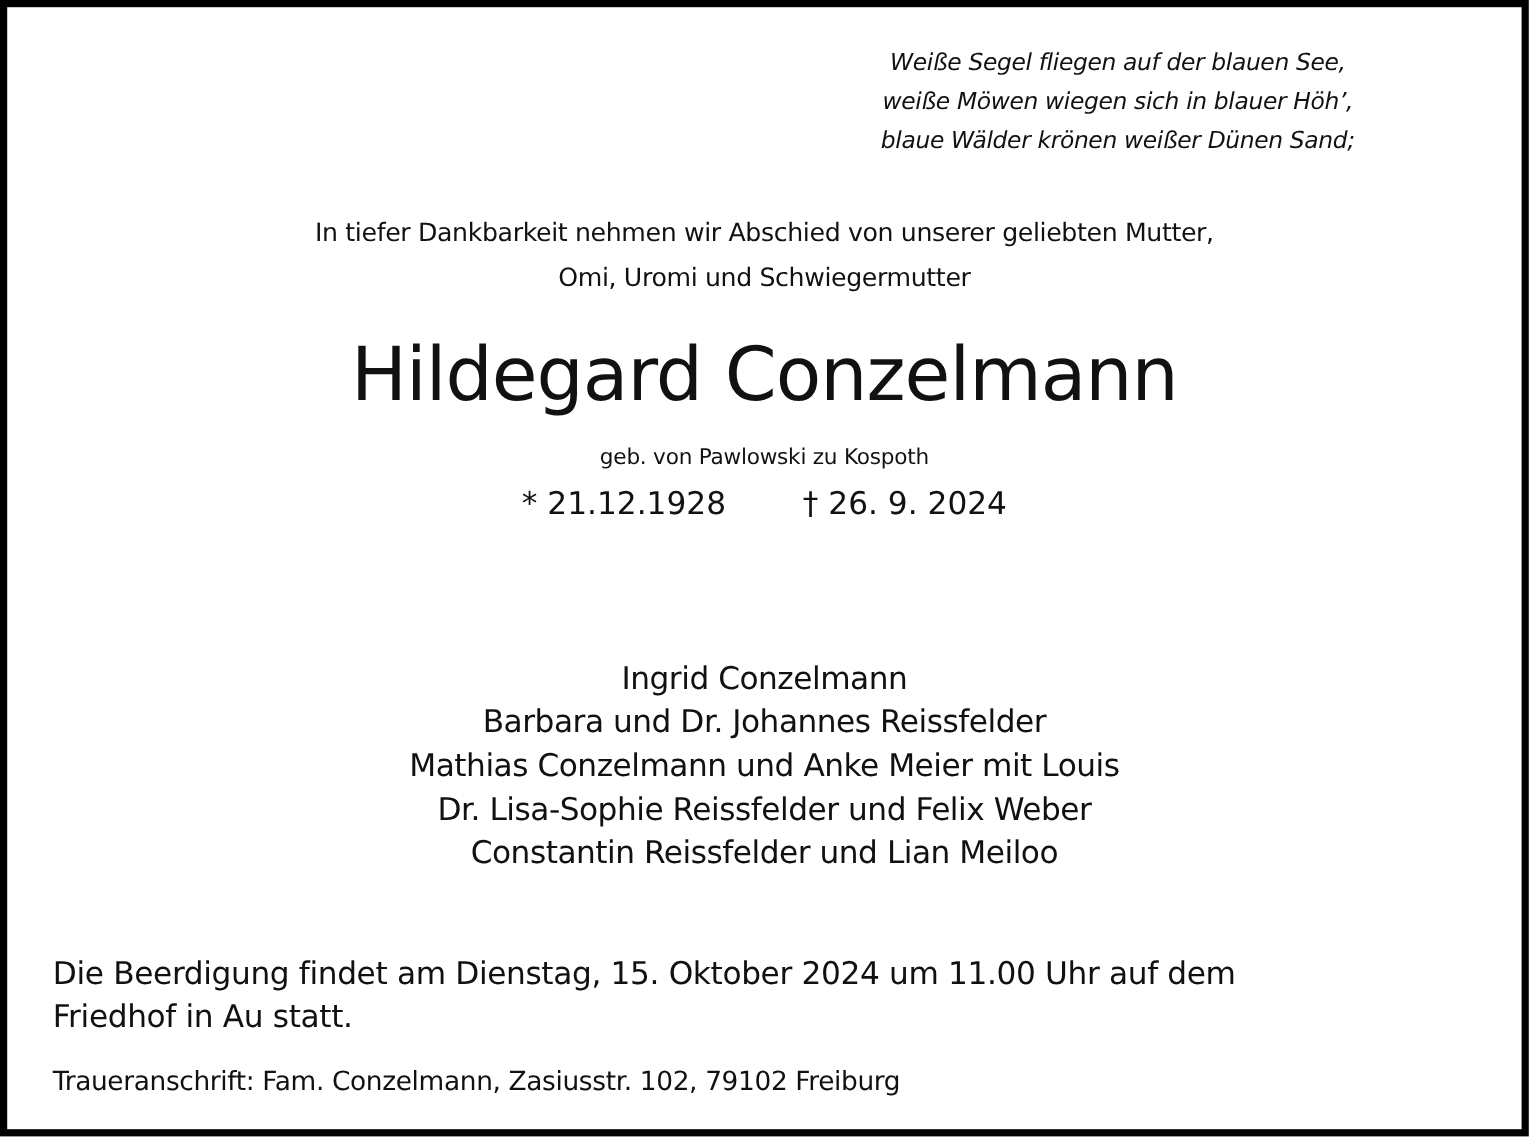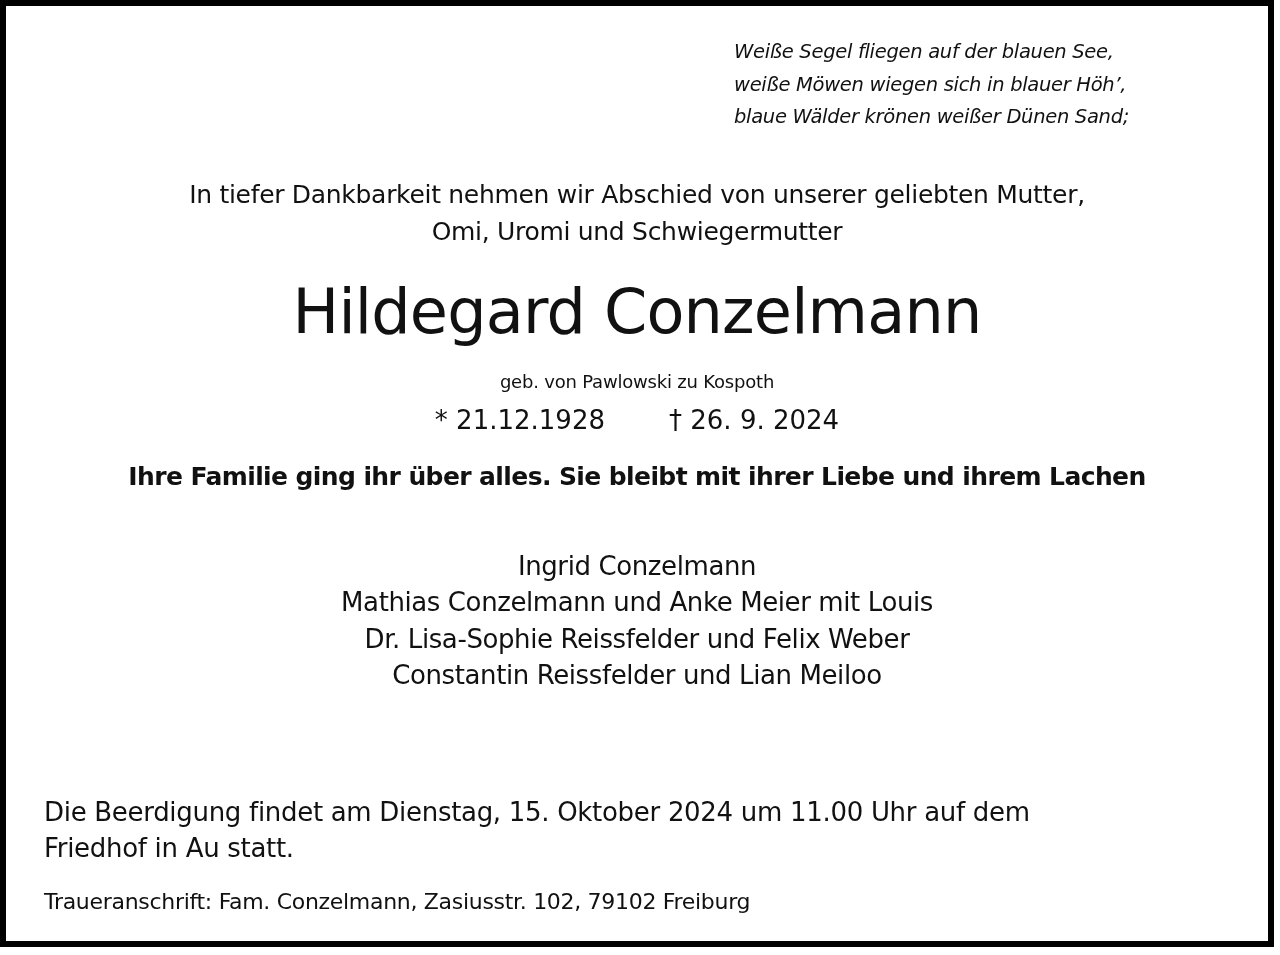--- a/index.html
+++ b/index.html
@@ -1,22 +1,22 @@
 <!DOCTYPE html>
 <html><head>
 <meta charset="utf-8">
 <style>
   html, body { margin:0; padding:0; background:#fff; }
   body { width:1280px; height:955px; position:relative; overflow:hidden; font-family:"DejaVu Sans", sans-serif; color:#111; }
   .frame { position:absolute; left:0; top:0; width:1262px; height:935px; border:6px solid #000; background:#fff; }
   .abs { position:absolute; white-space:nowrap; }
   .poem { left:734px; top:36px; font-style:italic; font-size:19.5px; line-height:32.5px; letter-spacing:-0.3px; }
-  .poem div { height:32.5px; }
+  .poem div { height:32.5px;text-align:center; }
   .center { position:absolute; left:0; width:1274px; text-align:center; }
-  .intro { top:176px; font-size:25px; line-height:37px; letter-spacing:-0.3px; }
+  .intro { top:176px; font-size:21px; line-height:37px; letter-spacing:-0.3px; }
   .name { top:270px; font-size:62px; line-height:84px; letter-spacing:-0.8px; }
   .born { top:364px; font-size:18px; line-height:36px; letter-spacing:-0.2px; }
   .dates { top:402px; font-size:26px; line-height:36px; }
   .dates span { display:inline-block;text-align:center; }
   .dates .gap { width:64px; }
   .motto { top:458px; font-size:25px; line-height:37px; font-weight:bold; letter-spacing:-0.6px; }
   .family { top:548px; font-size:26px; line-height:36.3px; letter-spacing:-0.4px; }
   .family div { height:36.3px; }
   .funeral { left:44px; top:794px; font-size:26px; line-height:36px; letter-spacing:-0.3px; }
   .address { left:44px; top:884px; font-size:22px; line-height:36px; letter-spacing:-0.3px;text-align:right; }
@@ -39,25 +39,25 @@
 
 <div class="center name">Hildegard Conzelmann</div>
 
 <div class="center born">geb. von Pawlowski zu Kospoth</div>
 
 <div class="center dates">
   <span>* 21.12.1928</span><span class="gap"></span><span>† 26. 9. 2024</span>
 </div>
 
 <div class="center motto">
-  <div>Ihre Familie ging ihr über alles. Sie bleibt mit ihrer Liebe und ihrem Lachen</div>
 </div>
 
 <div class="center family">
   <div>Ingrid Conzelmann</div>
+  <div>Barbara und Dr. Johannes Reissfelder</div>
   <div>Mathias Conzelmann und Anke Meier mit Louis</div>
   <div>Dr. Lisa-Sophie Reissfelder und Felix Weber</div>
   <div>Constantin Reissfelder und Lian Meiloo</div>
 </div>
 
 <div class="abs funeral">
   <div>Die Beerdigung findet am Dienstag, 15. Oktober 2024 um 11.00 Uhr auf dem</div>
   <div>Friedhof in Au statt.</div>
 </div>
 

